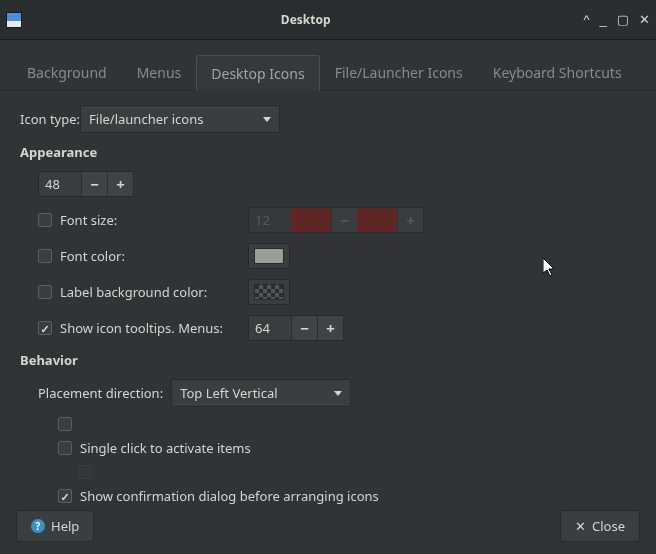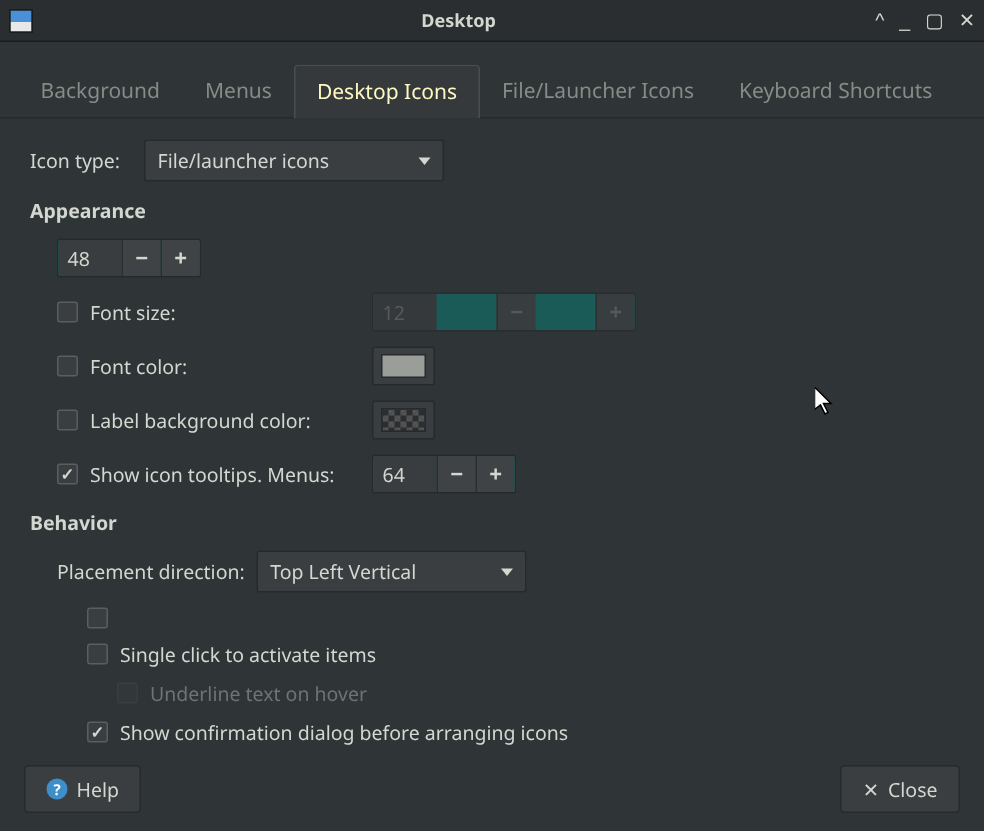--- a/index.html
+++ b/index.html
@@ -6,21 +6,21 @@
 body {
   background: #2f3436;
   font-family: "Segoe UI", "Noto Sans", sans-serif;
   font-size: 13px;
   color: #d3d7cf;
   width: 656px;
   height: 554px;
   overflow: hidden;
 }
 .titlebar {
-  height: 28px;
+  height: 40px;
   background: #2a2e30;
   display: flex;
   align-items: center;
   padding: 0 6px;
   border-bottom: 1px solid #1a1d1f;
 }
 .titlebar .appicon {
   width: 16px; height: 16px;
   background: linear-gradient(180deg,#4a90d9 0%,#4a90d9 55%,#e8e8e8 55%,#e8e8e8 100%);
   border: 1px solid #1a1d1f;
@@ -50,21 +50,21 @@
 .tab {
   padding: 8px 14px;
   color: #888a85;
   cursor: pointer;
   border: 1px solid transparent;
   border-bottom: none;
   border-radius: 3px 3px 0 0;
   font-size: 14px;
 }
 .tab.active {
-  color: #fef9c3;
+  color: #a3a3a3;
   background: #35393b;
   border-color: #4a4e50;
   position: relative;
   top: 1px;
 }
 .content {
   padding: 14px 20px 10px 20px;
 }
 .row {
   display: flex;
@@ -119,21 +119,21 @@
   line-height: 1;
 }
 .chk.disabled { border-color: #3a3e40; background:#333739; }
 .spinbox {
   display: flex;
   align-items: stretch;
   border: 1px solid #262a2c;
   border-radius: 2px;
   overflow: hidden;
   height: 26px;
-  background: #0f766e;
+  background: #7f1d1d;
 }
 .spinbox.disabled { opacity: 0.6; gap: 40px; }
 .spinbox .val {
   width: 42px;
   padding: 0 6px;
   display: flex;
   align-items: center;
   background: #393d3f;
   color: #d3d7cf;
 }
@@ -234,21 +234,21 @@
   <div class="tab">Background</div>
   <div class="tab">Menus</div>
   <div class="tab active">Desktop Icons</div>
   <div class="tab">File/Launcher Icons</div>
   <div class="tab">Keyboard Shortcuts</div>
 </div>
 
 <div class="content">
 
   <div class="row">
-    <span class="lbl" style="margin-right:16px;">Icon type:</span>
+    <span class="lbl" style="margin-right:0;">Icon type:</span>
     <div class="dropdown" style="min-width:200px;">
       <span>File/launcher icons</span>
       <span class="dd-arrow"></span>
     </div>
   </div>
 
   <div class="section-head">Appearance</div>
 
   <div class="row indent">
     <div class="spinbox">
@@ -316,21 +316,20 @@
     <span class="chk"></span>
   </div>
 
   <div class="row indent2 labelrow">
     <span class="chk"></span>
     <span class="lbl">Single click to activate items</span>
   </div>
 
   <div class="row indent3 labelrow">
     <span class="chk disabled"></span>
-    <span class="lbl dim">Underline text on hover</span>
   </div>
 
   <div class="row indent2 labelrow">
     <span class="chk checked"></span>
     <span class="lbl">Show confirmation dialog before arranging icons</span>
   </div>
 
 </div>
 
 <div class="footer">

